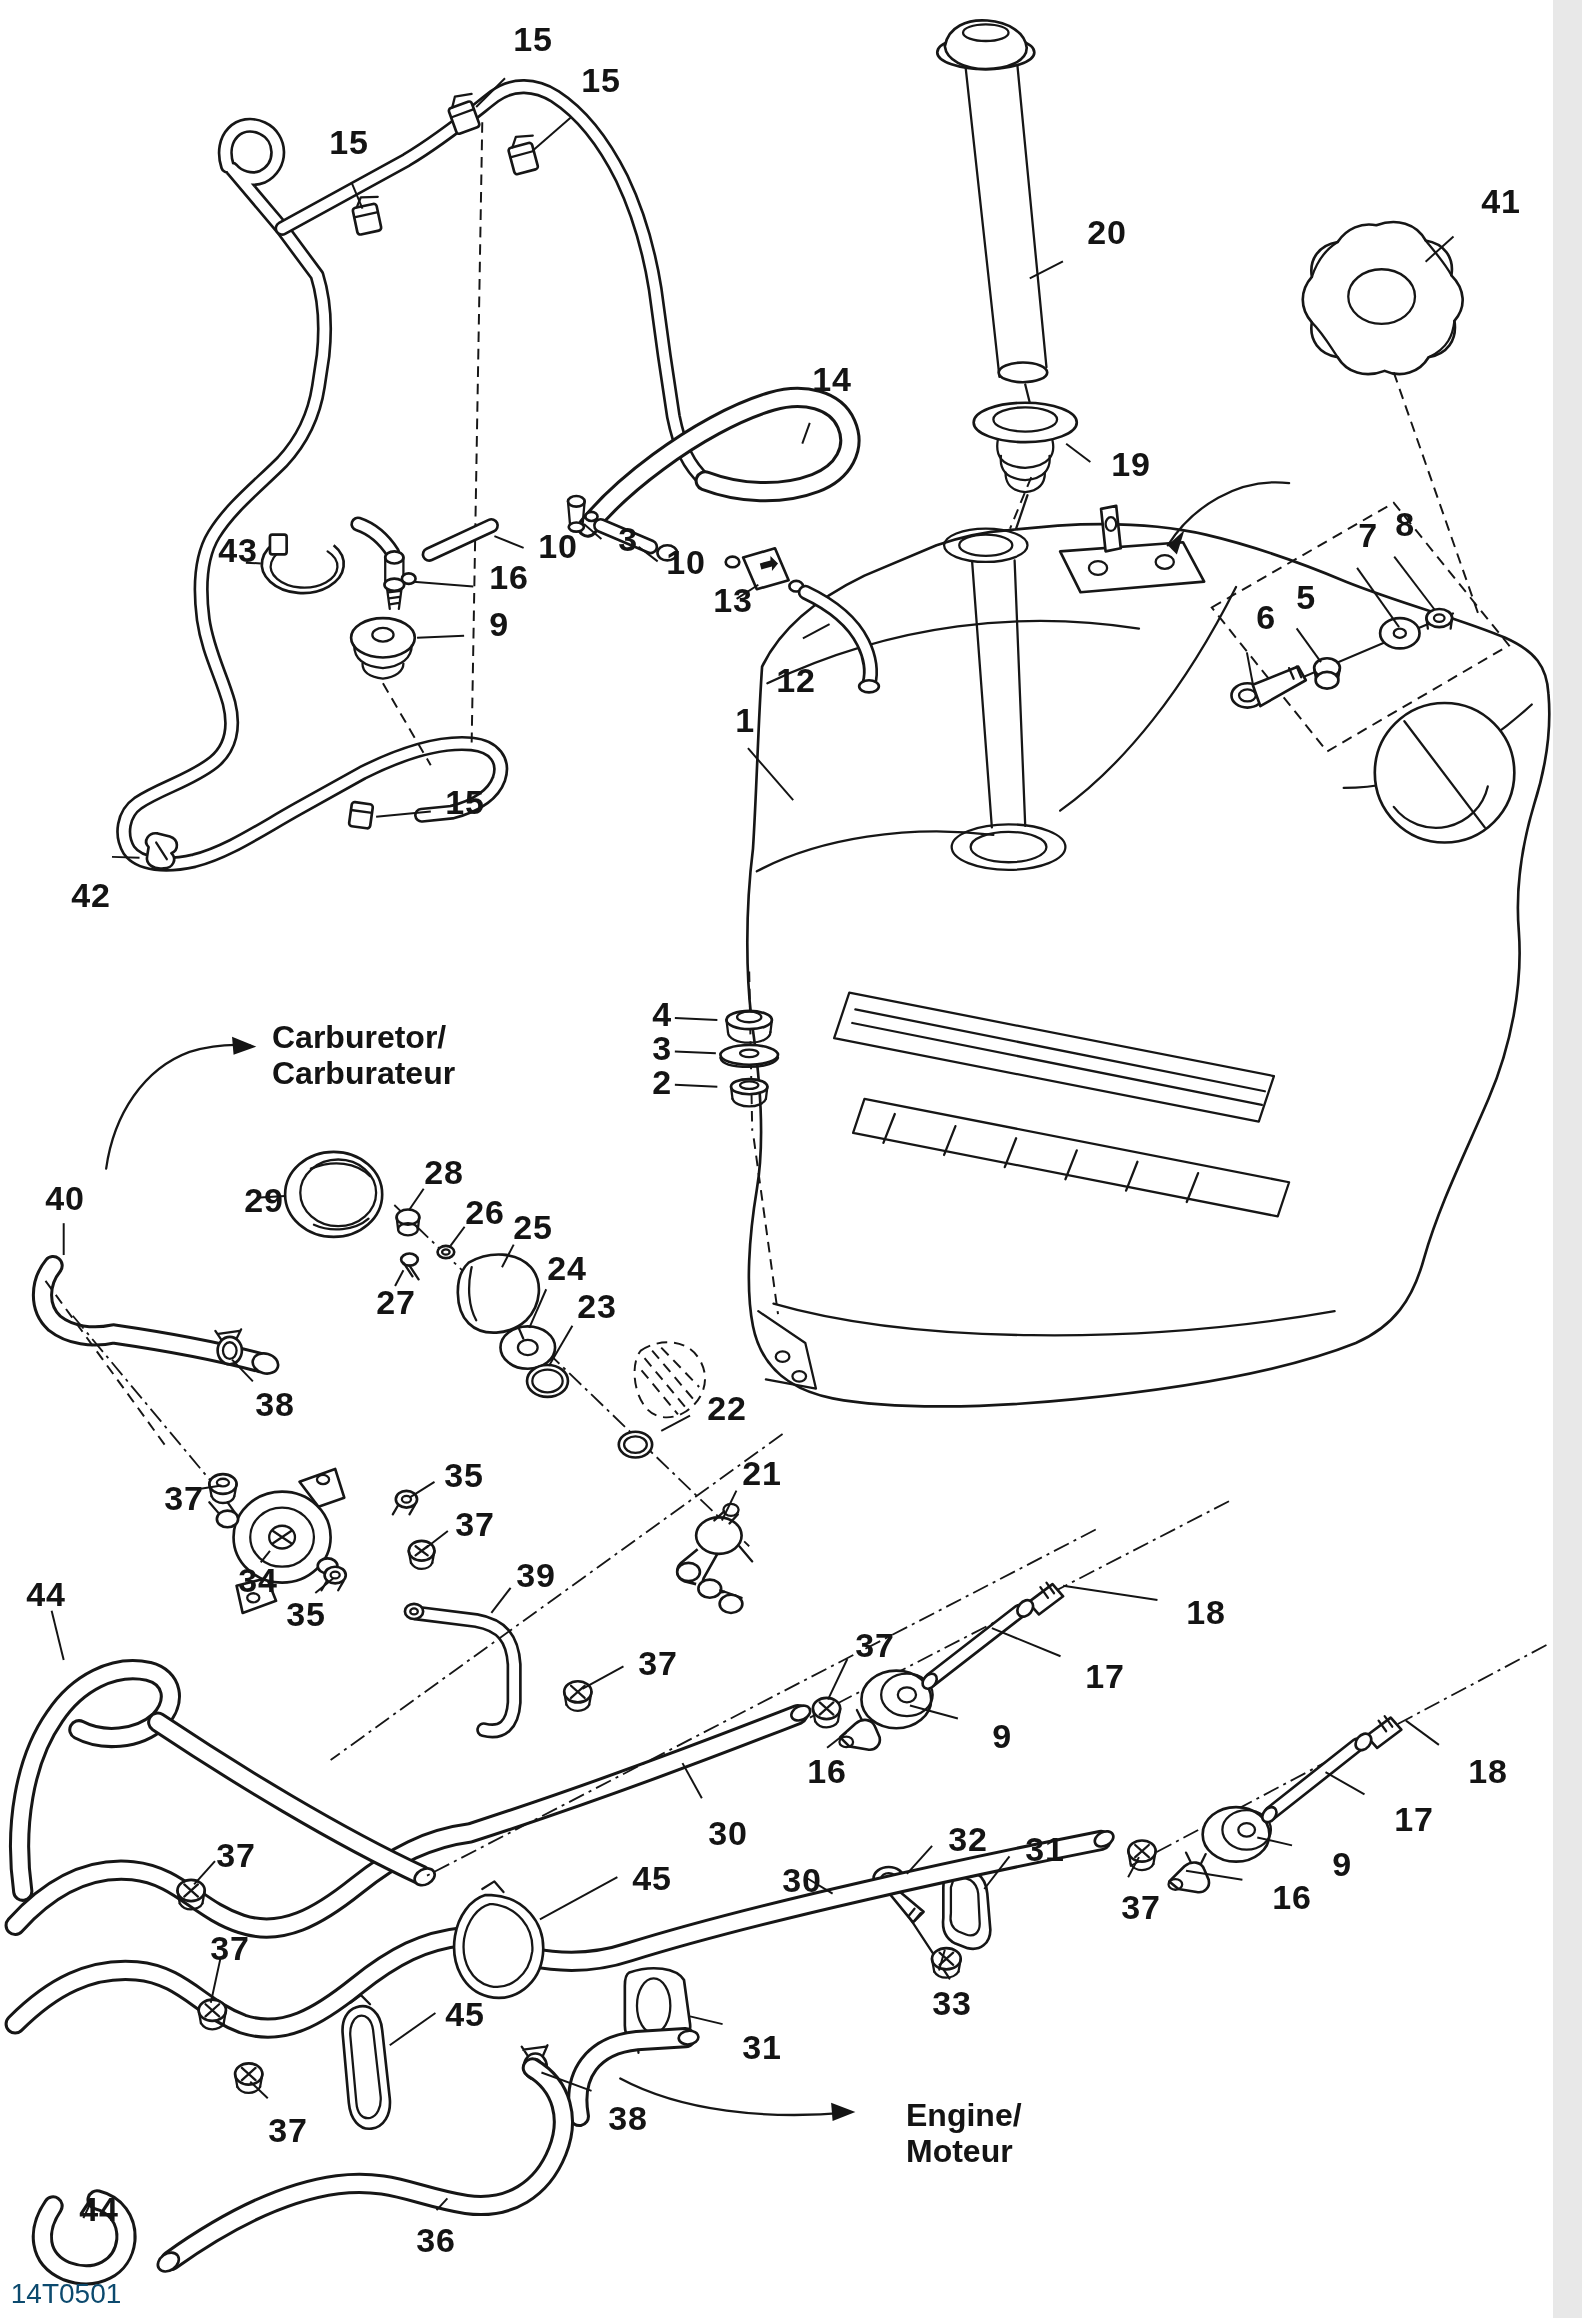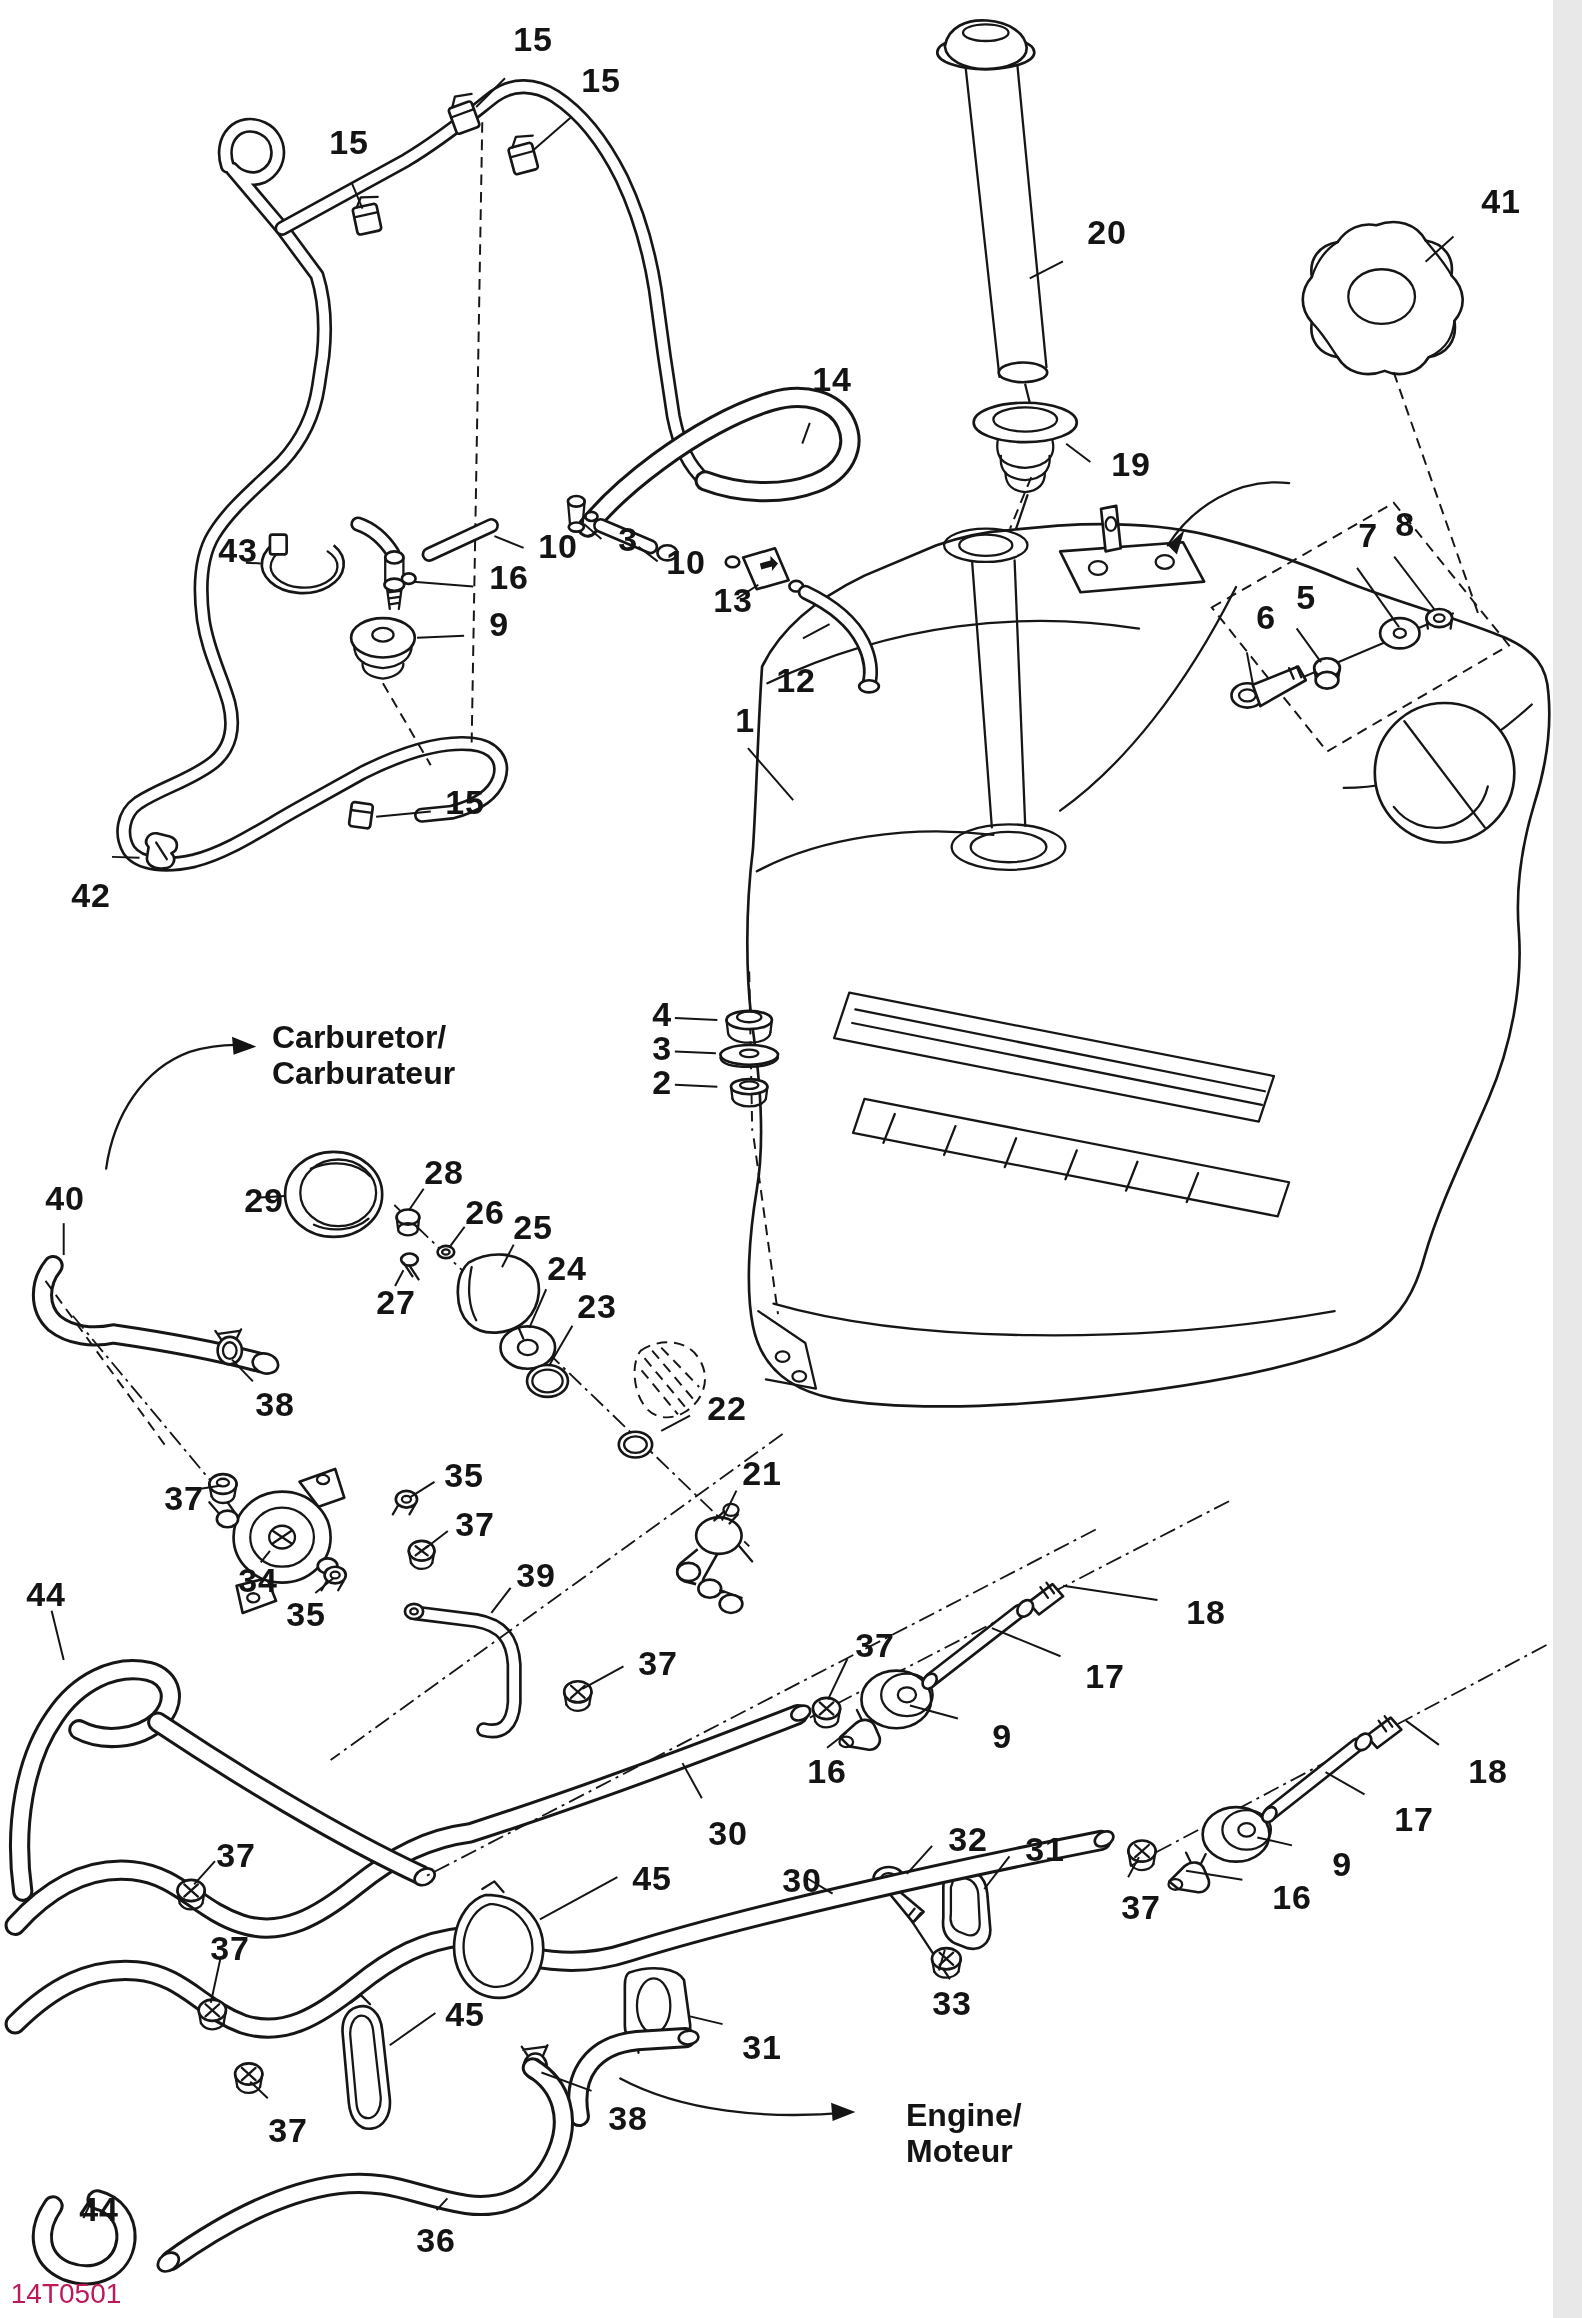--- a/index.html
+++ b/index.html
@@ -11,21 +11,21 @@
   .part-label{
     position:absolute;transform:translate(-50%,-50%);
     font-size:34px;font-weight:700;color:#141414;letter-spacing:0.8px;
     white-space:nowrap;line-height:1;
   }
   .callout{
     position:absolute;font-size:32px;font-weight:700;color:#141414;
     line-height:1.12;white-space:nowrap;
   }
   .fig-code{
-    position:absolute;font-size:28px;font-weight:400;color:#be185d;
+    position:absolute;font-size:28px;font-weight:400;color:#0c4a6e;
     white-space:nowrap;
   }
   
   .ln{stroke:#161616;stroke-width:3;fill:none;stroke-linecap:round;stroke-linejoin:round;}
   .lnw{stroke:#161616;stroke-width:3.5;fill:#ffffff;stroke-linejoin:round;}
   .to{stroke:#161616;stroke-width:20;fill:none;stroke-linecap:round;stroke-linejoin:round;}
   .ti{stroke:#ffffff;stroke-width:13;fill:none;stroke-linecap:round;stroke-linejoin:round;}
   .To{stroke:#161616;stroke-width:28;fill:none;stroke-linecap:round;stroke-linejoin:round;}
   .Ti{stroke:#ffffff;stroke-width:20;fill:none;stroke-linecap:round;stroke-linejoin:round;}
   .dsh{stroke:#161616;stroke-width:2.6;fill:none;stroke-dasharray:14 9;}

